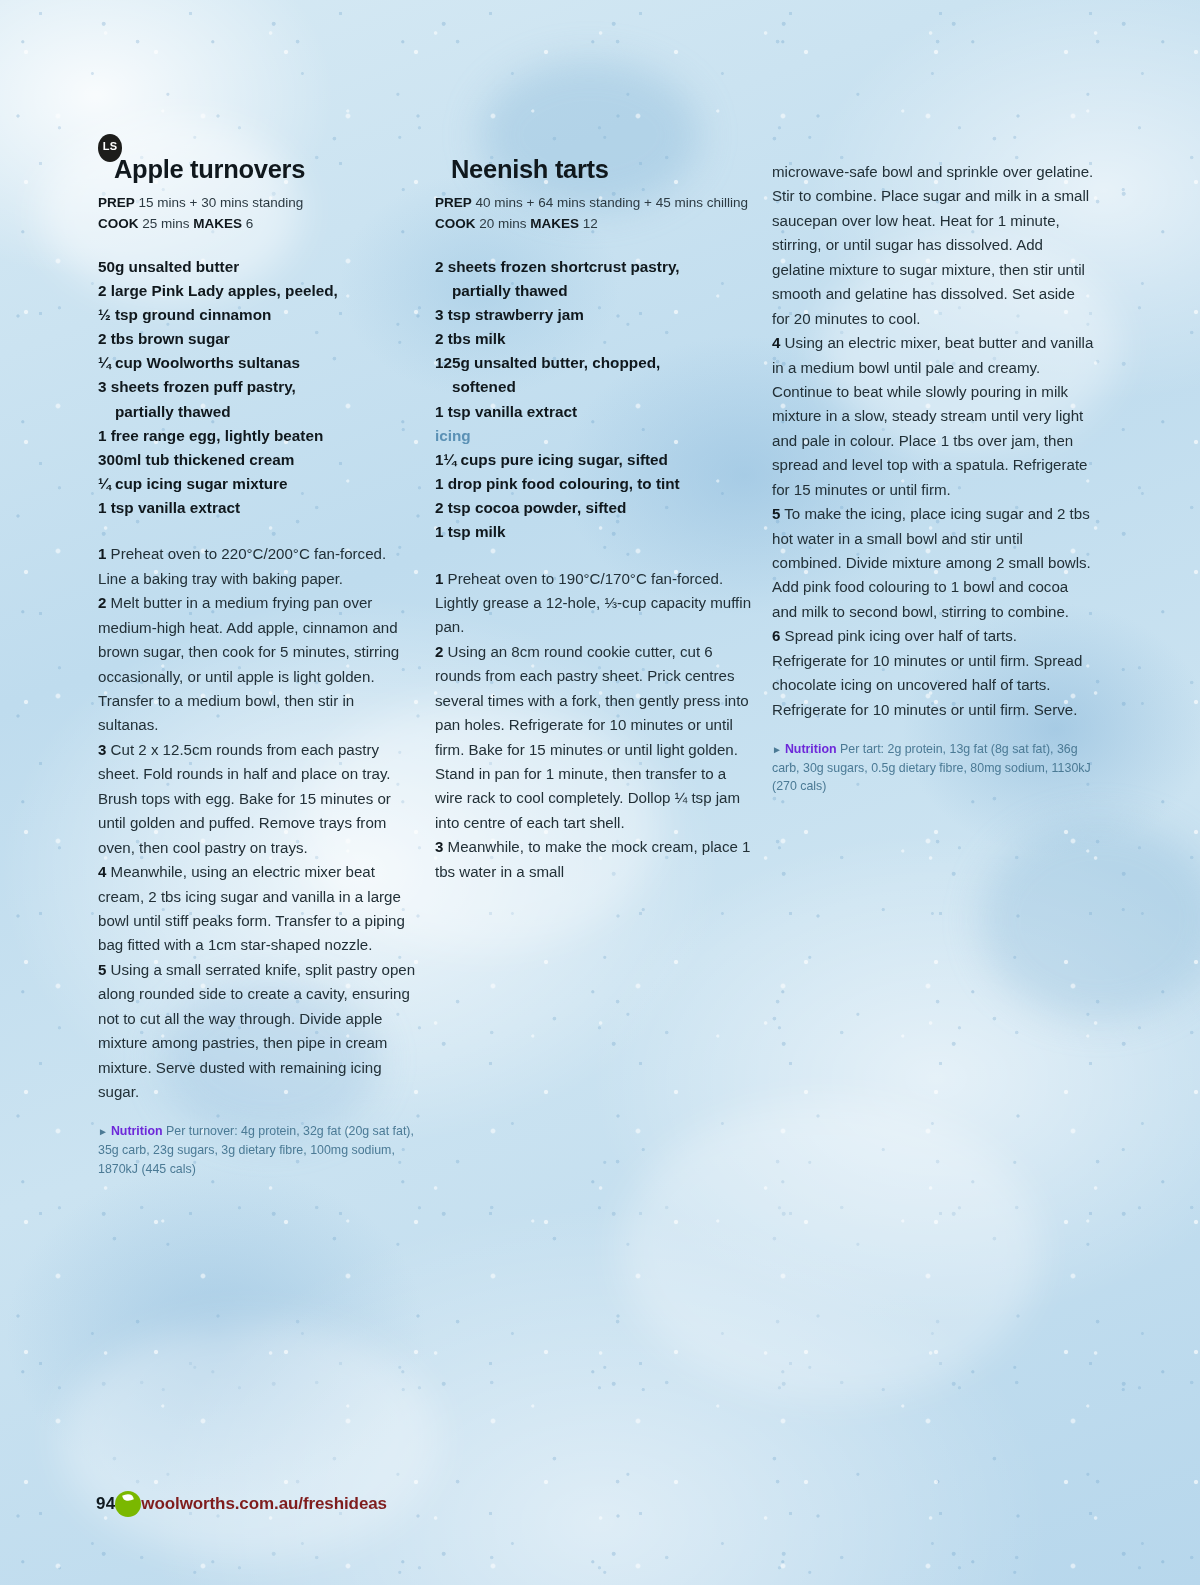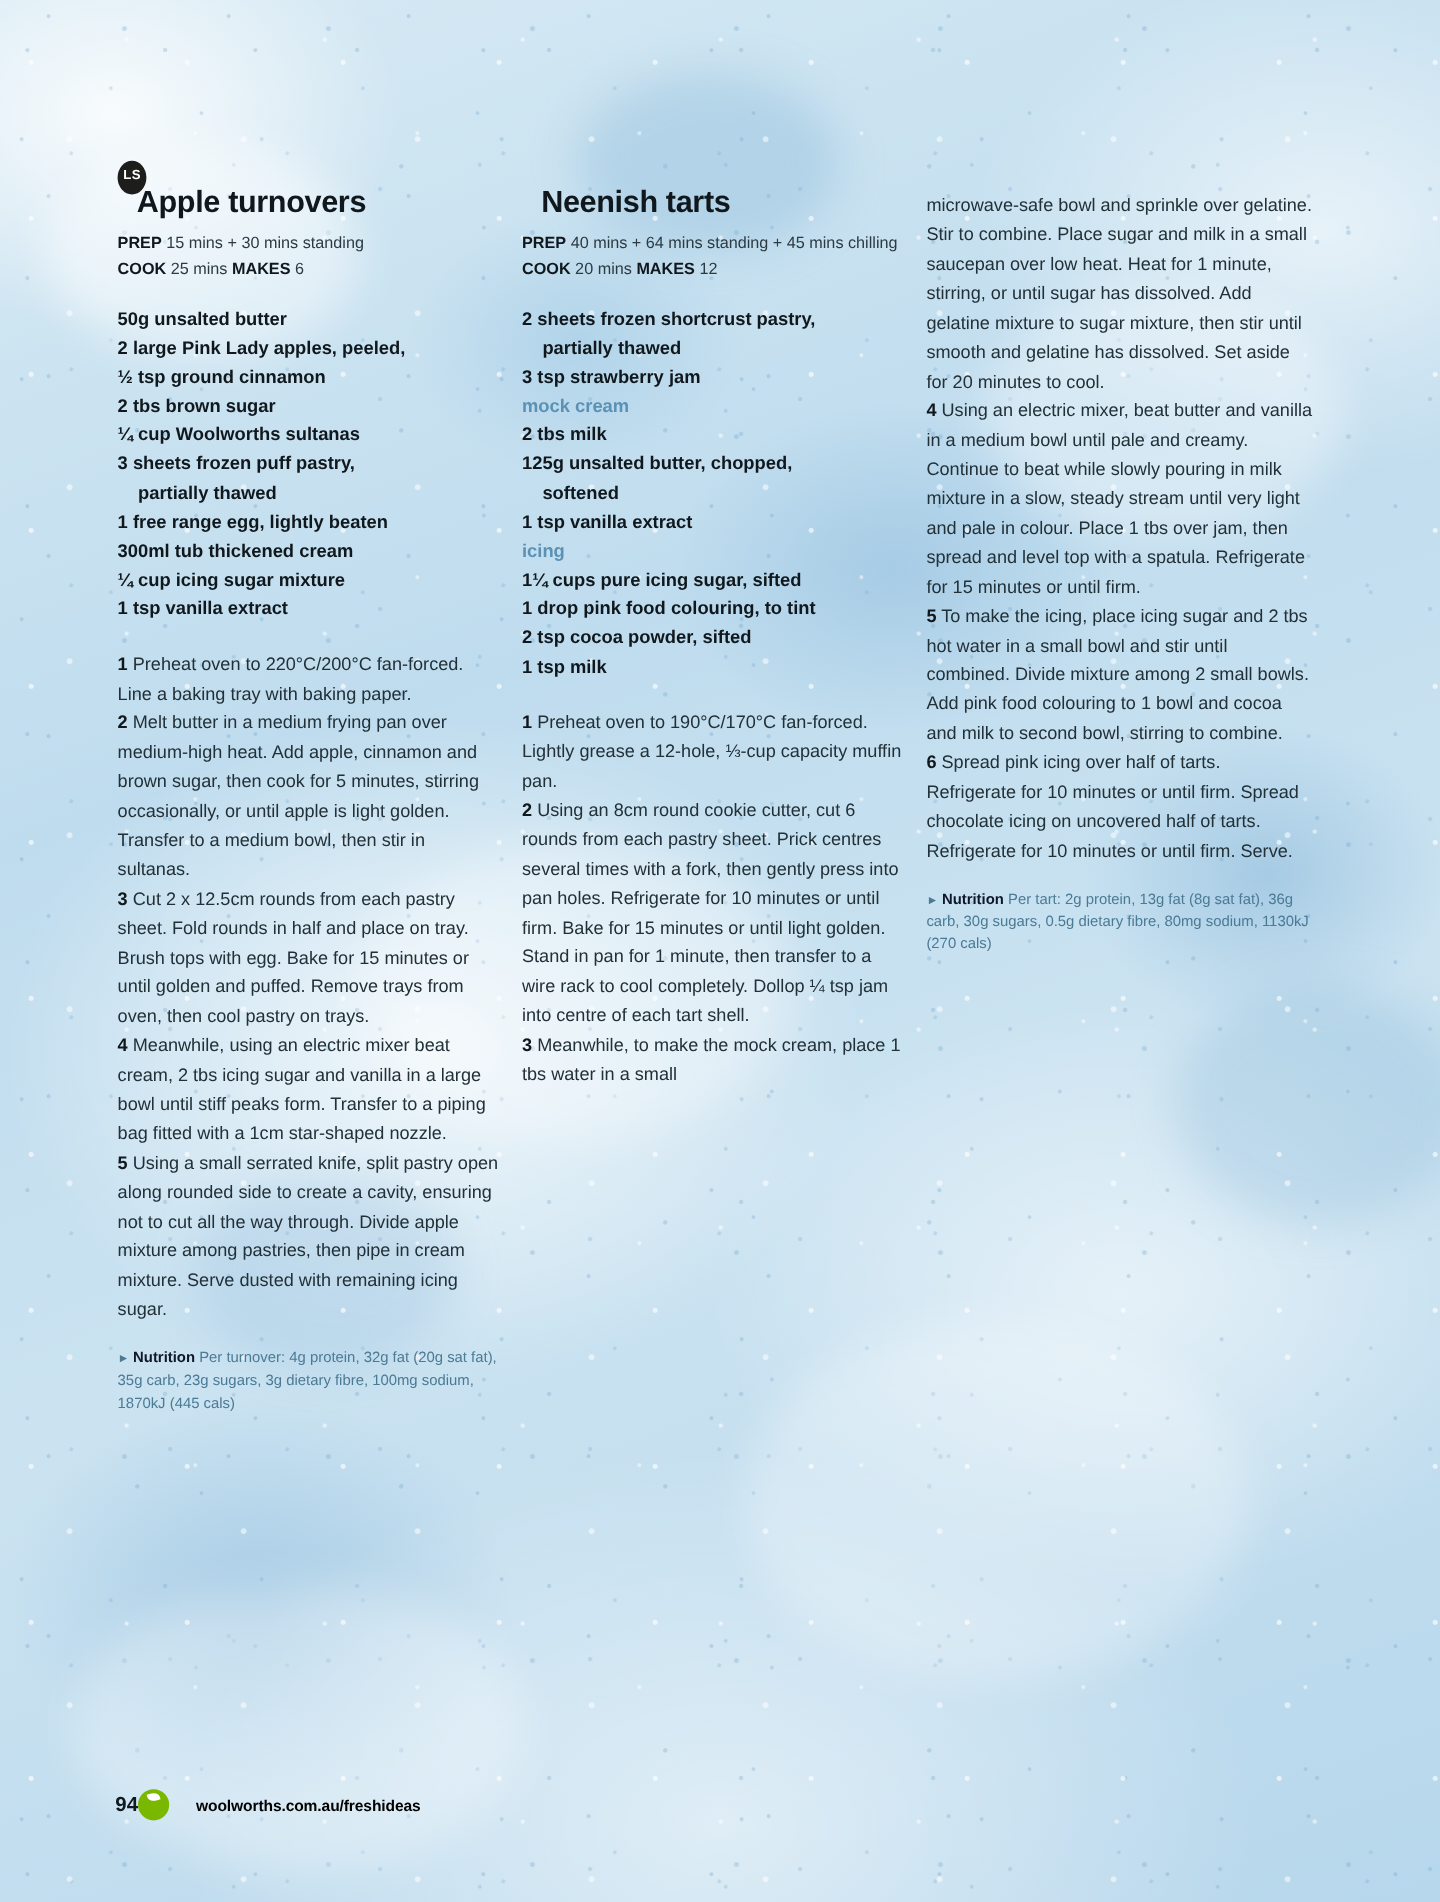--- a/index.html
+++ b/index.html
@@ -157,21 +157,21 @@
     margin-top: 18px;
     font-size: 12.4px;
     line-height: 1.5;
     color: #4b7a95;
   }
   .nutrition .tri {
     color: #4b7a95;
     font-size: 10px;
     margin-right: 3px;
   }
-  .nutrition b { font-weight: bold; color: #0f172a; }
+  .nutrition b { font-weight: bold; color: #6d28d9; }
 
   
   .footer {
     position: absolute;
     left: 96px;
     bottom: 68px;
     display: flex;
     align-items: center;
   }
   .page-num {
@@ -204,25 +204,24 @@
     position: absolute;
     left: 11px;
     top: 9px;
     width: 5px;
     height: 11px;
     border-radius: 50% 50% 45% 45%;
     background: #e8f3d2;
     opacity: 0.0;
   }
   .site-url {
-    font-size: 13px;
-    font-weight: bold;
-    color: #000000;
+    font-size: 17px;
+    font-weight: bold;
+    color: #7f1d1d;
     letter-spacing: -0.1px;
-    margin-left: 22px;
   }
 </style>
 </head>
 <body>
 
 <div class="page-bg">
   <div class="blotch" style="left:40px;  top:120px;  width:260px; height:180px; background:rgba(255,255,255,0.45);"></div>
   <div class="blotch" style="left:820px; top:240px;  width:300px; height:210px; background:rgba(255,255,255,0.35);"></div>
   <div class="blotch" style="left:300px; top:700px;  width:360px; height:250px; background:rgba(255,255,255,0.3);"></div>
   <div class="blotch" style="left:620px; top:1100px; width:420px; height:300px; background:rgba(255,255,255,0.28);"></div>
@@ -308,21 +307,20 @@
         <span>20 mins</span>
         <b>MAKES</b>
         <span>12</span>
       </div>
     </div>
 
     <div class="ingredients">
       <span class="ing">2 sheets frozen shortcrust pastry,</span>
       <span class="ing indent">partially thawed</span>
       <span class="ing">3 tsp strawberry jam</span>
-      <span class="subhead">mock cream</span>
       <span class="ing">2 tbs milk</span>
       <span class="ing">125g unsalted butter, chopped,</span>
       <span class="ing indent">softened</span>
       <span class="ing">1 tsp vanilla extract</span>
       <span class="subhead">icing</span>
       <span class="ing">1¼ cups pure icing sugar, sifted</span>
       <span class="ing">1 drop pink food colouring, to tint</span>
       <span class="ing">2 tsp cocoa powder, sifted</span>
       <span class="ing">1 tsp milk</span>
     </div>

